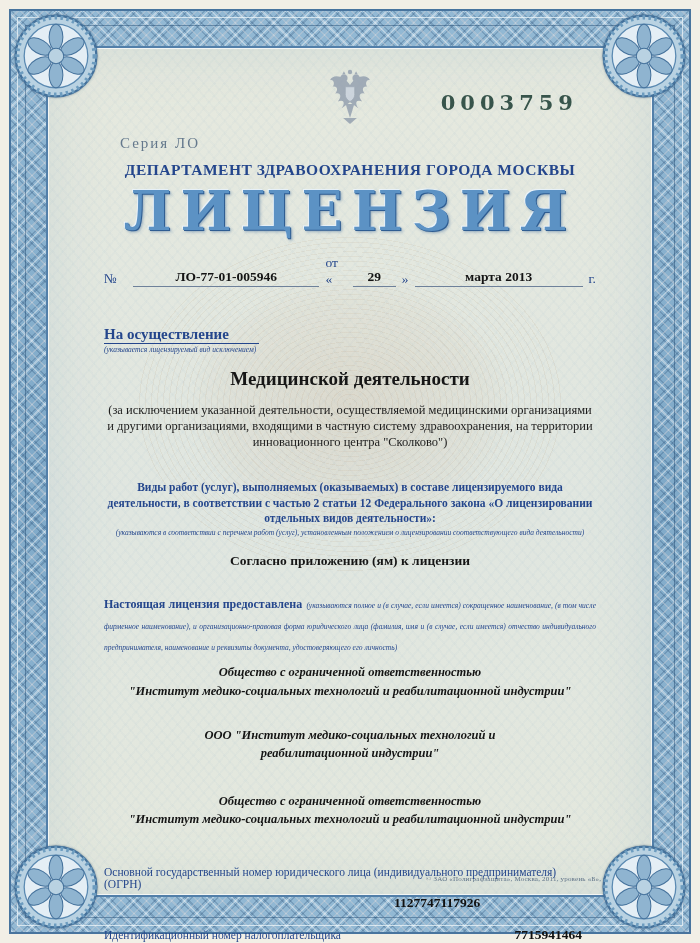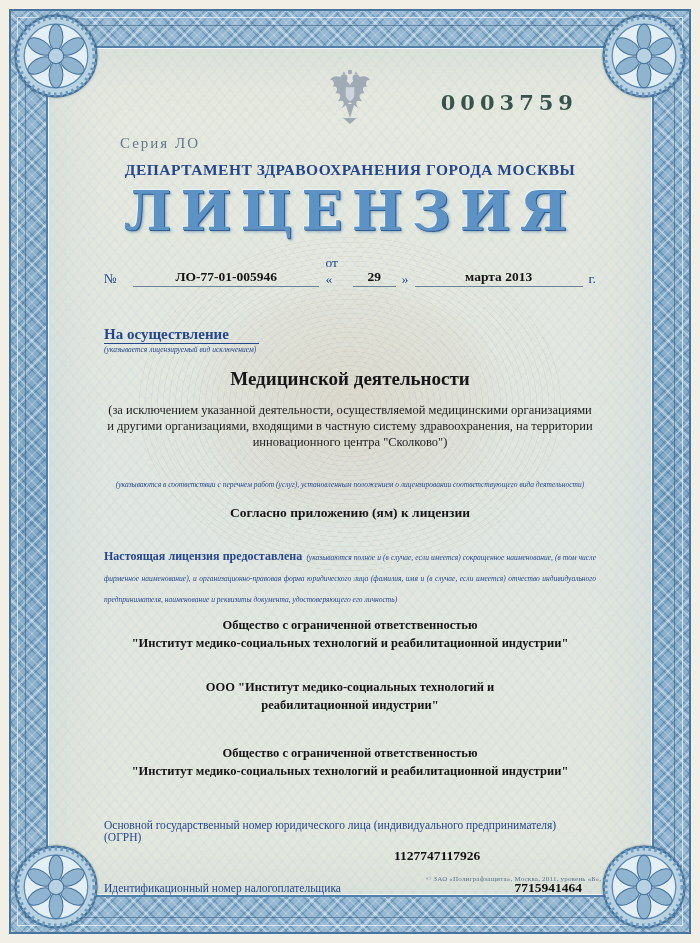--- a/index.html
+++ b/index.html
@@ -107,21 +107,21 @@
 
   .works { margin-top:30px; text-align:center; }
   .works-text { font-size:11.5px; font-weight:bold; color:#24468c; line-height:1.32; }
   .works-note { font-size:7.5px; font-style:italic; color:#24468c; margin-top:2px; }
   .works-value { margin-top:16px; text-align:center; font-size:13.5px; font-weight:bold; color:#161616; }
 
   
   .grantee-block { margin-top:24px; text-align:justify; line-height:1.3; }
   .grantee-lead { font-size:12px; font-weight:bold; color:#24468c; }
   .grantee-note { font-size:7.5px; font-style:italic; color:#24468c; }
-  .org { text-align:center; font-size:12.5px; font-weight:bold; color:#141414; line-height:1.45; }
+  .org { text-align:center; font-size:12.5px; font-weight:bold; color:#141414; line-height:1.45;font-style:italic; }
   .org.full { margin-top:8px; }
   .org.short { margin-top:26px; }
   .org.firm { margin-top:30px; }
 
   
   .ogrn { margin-top:38px; }
   .ogrn .label { font-size:11.5px; color:#24468c; }
   .ogrn .num { margin-top:5px; margin-left:290px; font-size:13.5px; font-weight:bold; color:#111; }
   .inn-row { margin-top:16px; display:flex; justify-content:space-between; align-items:baseline; }
   .inn-row .label { font-size:11.5px; color:#24468c; }
@@ -197,20 +197,21 @@
 
       <div class="activity-head">
         <div class="ah-main">На осуществление</div>
         <div class="ah-note">(указывается лицензируемый вид исключением)</div>
       </div>
 
       <div class="activity-name">Медицинской деятельности</div>
       <div class="activity-exception">(за исключением указанной деятельности, осуществляемой медицинскими организациями и другими организациями, входящими в частную систему здравоохранения, на территории инновационного центра "Сколково")</div>
 
       <div class="works">
+        <div class="works-text">Виды работ (услуг), выполняемых (оказываемых) в составе лицензируемого вида деятельности, в соответствии с частью 2 статьи 12 Федерального закона «О лицензировании отдельных видов деятельности»:</div>
         <div class="works-note">(указываются в соответствии с перечнем работ (услуг), установленным положением о лицензировании соответствующего вида деятельности)</div>
       </div>
       <div class="works-value">Согласно приложению (ям) к лицензии</div>
 
       <p class="grantee-block">
         <span class="grantee-lead">Настоящая лицензия предоставлена</span>
         <span class="grantee-note">(указываются полное и (в случае, если имеется) сокращенное наименование, (в том числе фирменное наименование), и организационно-правовая форма юридического лица (фамилия, имя и (в случае, если имеется) отчество индивидуального предпринимателя, наименование и реквизиты документа, удостоверяющего его личность)</span>
       </p>
 
       <div class="org full">

